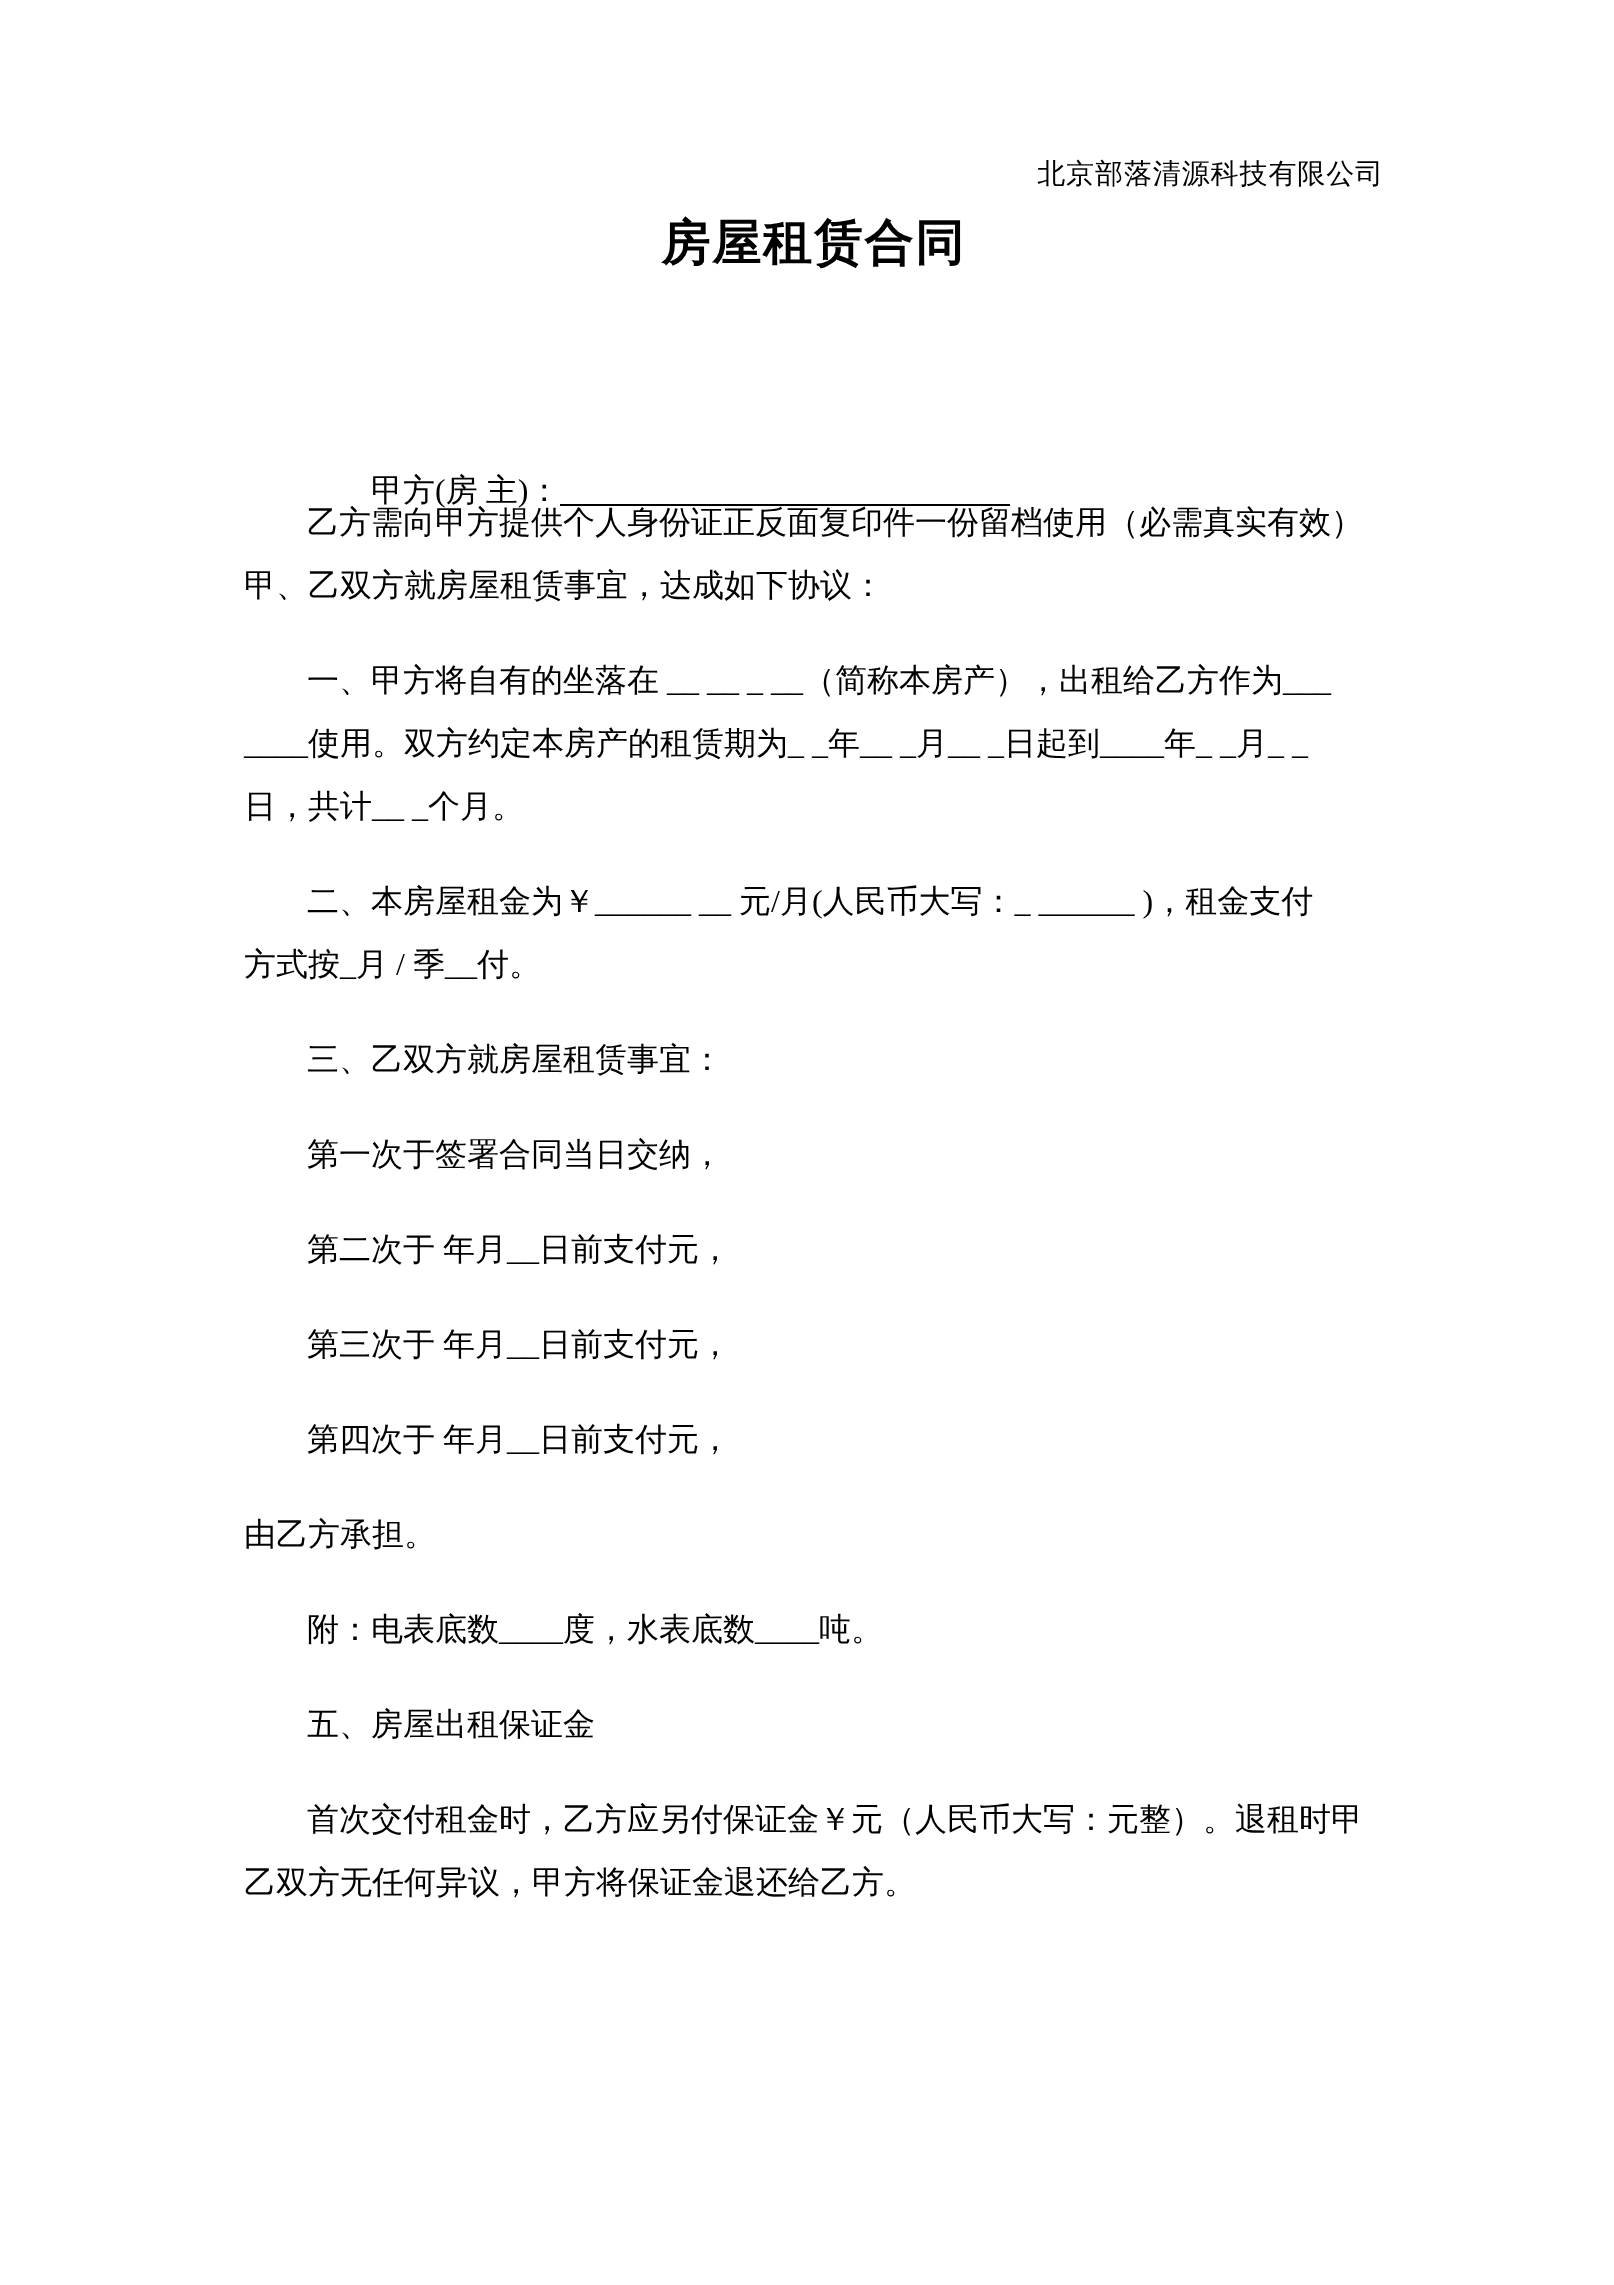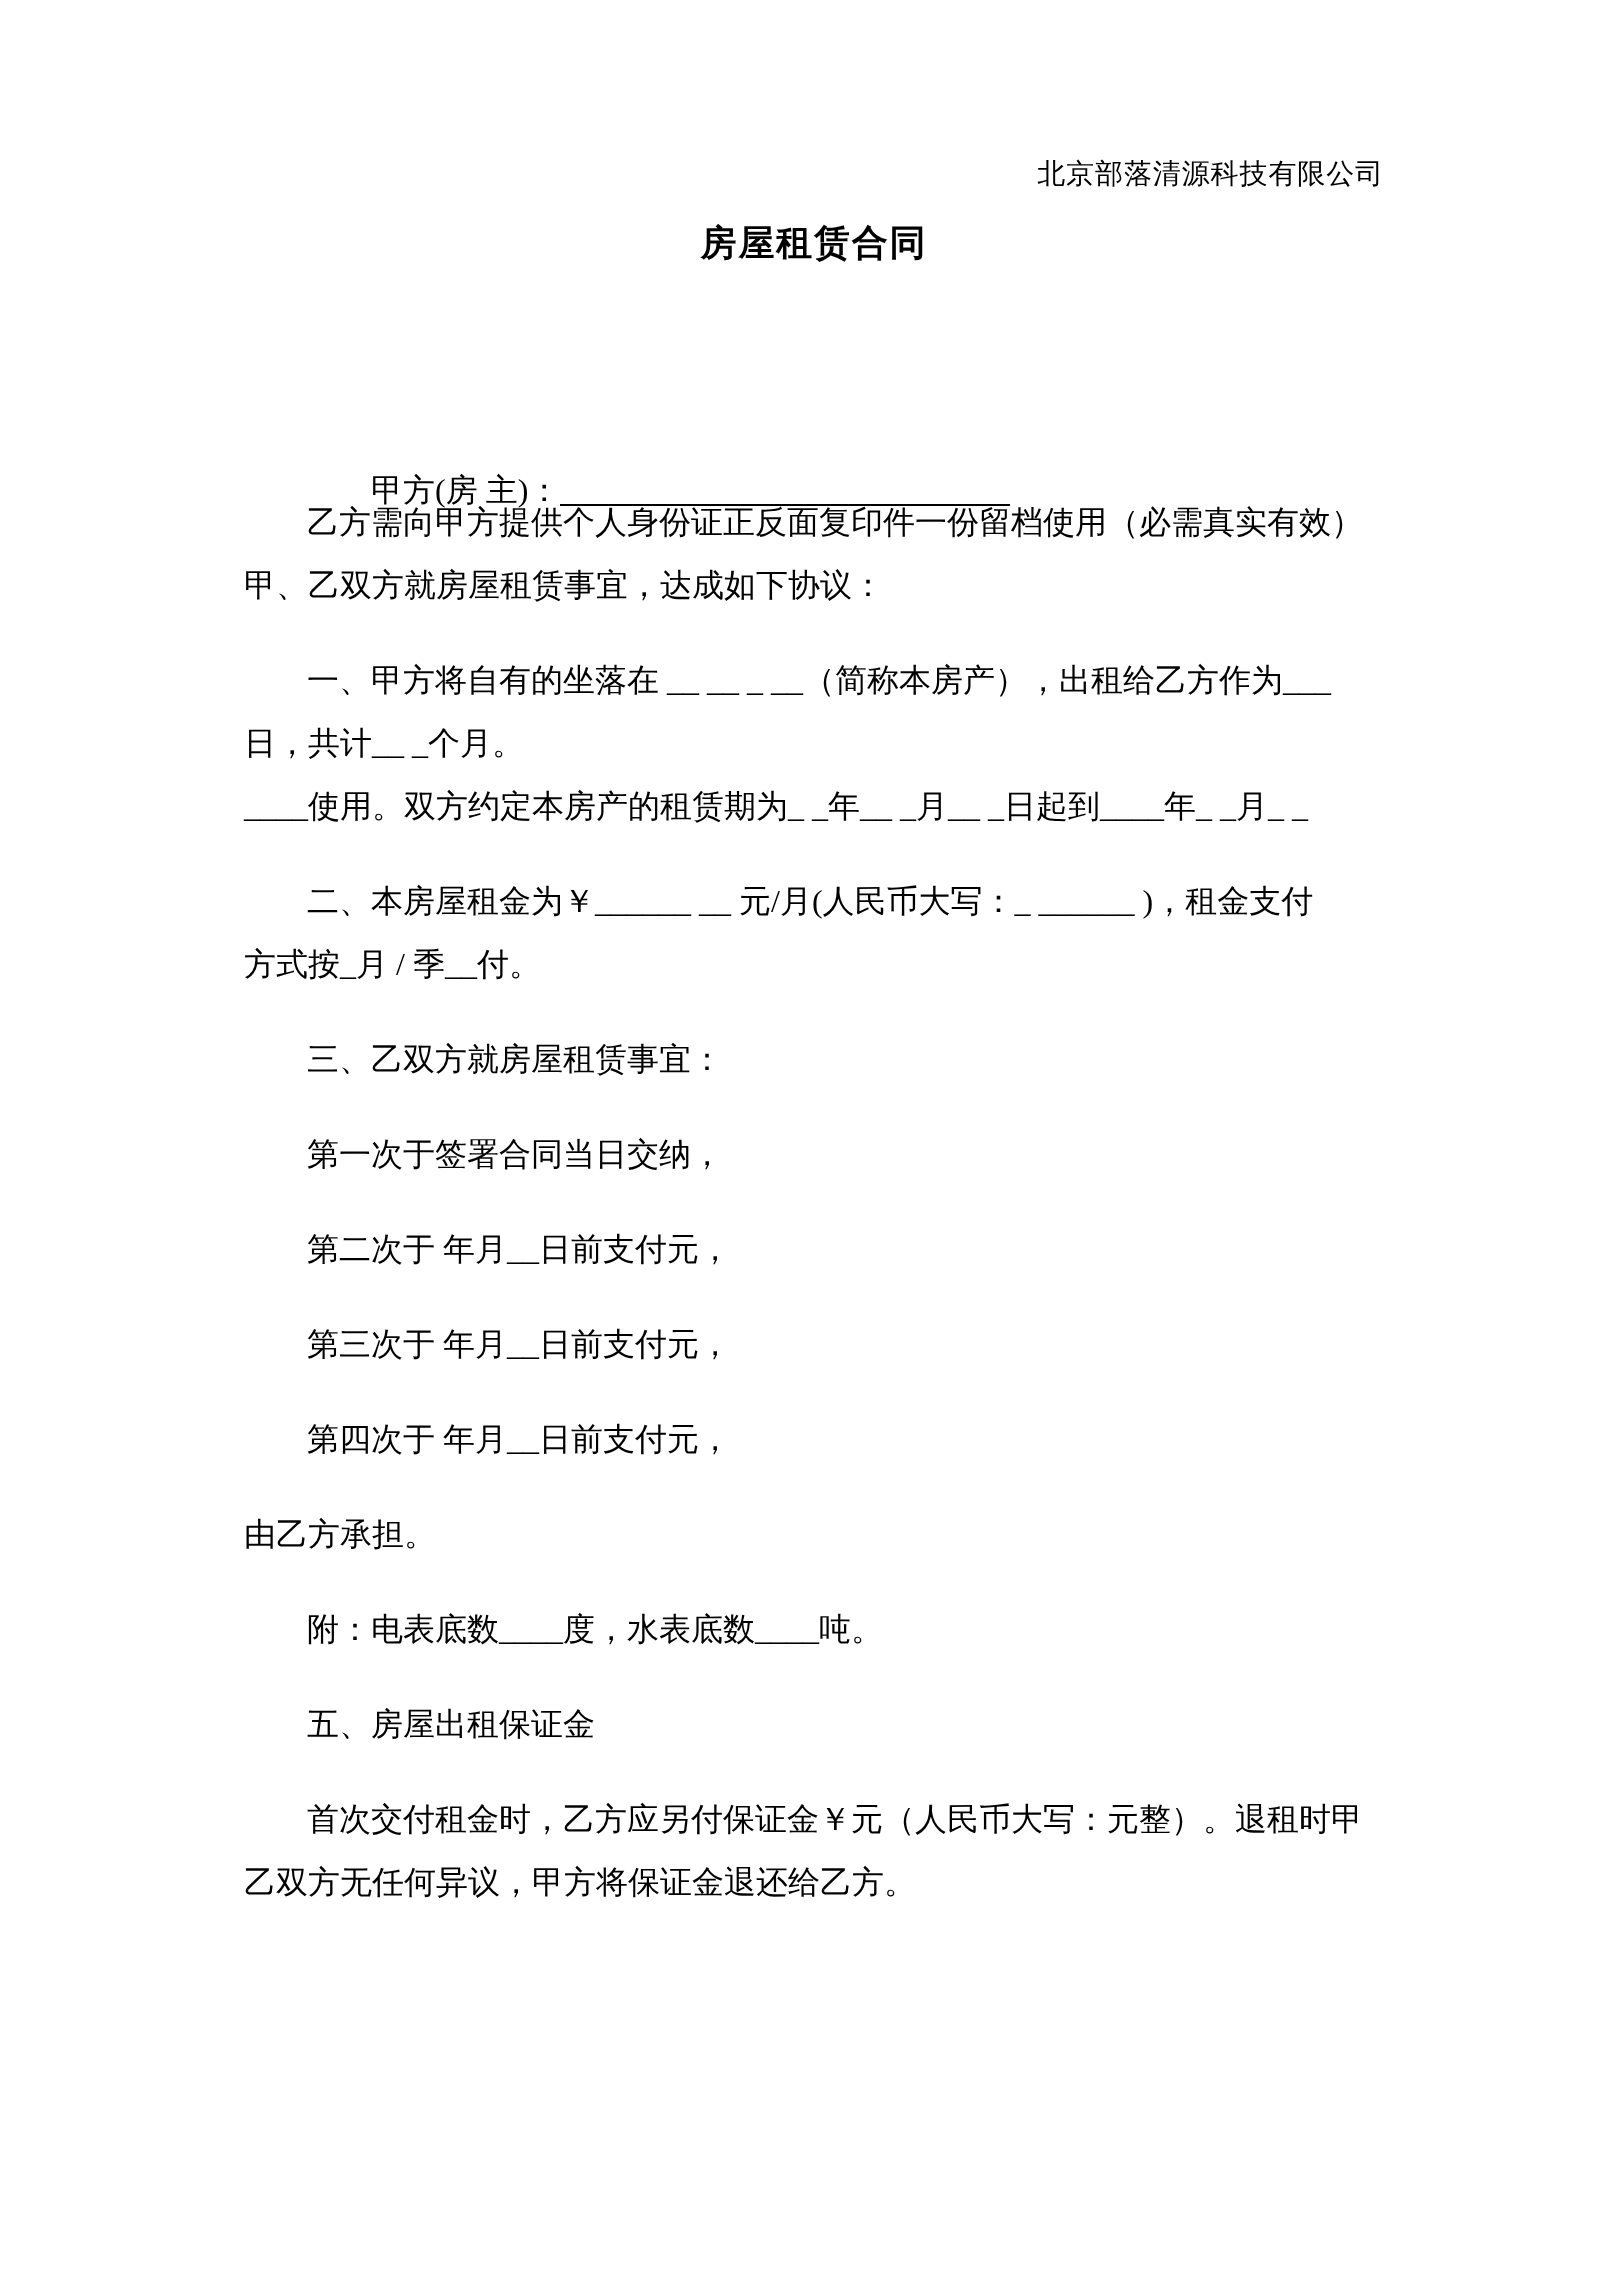--- a/index.html
+++ b/index.html
@@ -25,21 +25,21 @@
   .company-header {
     margin-top: 156px;
     line-height: 36px;
     font-size: 28px;
     text-align: right;
     letter-spacing: 0.9px;
   }
   .doc-title {
     margin-top: 14.5px;
     line-height: 72px;
-    font-size: 36px;
+    font-size: 49px;
     font-weight: bold;
     text-align: center;
     letter-spacing: 1.8px;
   }
   .body-text {
     margin-top: 117px;
     font-size: 32px;
   }
   .para {
     margin: 0 0 32px 0;
@@ -84,22 +84,22 @@
       </div>
 
 
       <div class="para">
         <div class="ln first">乙方需向甲方提供个人身份证正反面复印件一份留档使用（必需真实有效）</div>
         <div class="ln cont">甲、乙双方就房屋租赁事宜，达成如下协议：</div>
       </div>
 
       <div class="para">
         <div class="ln first">一、甲方将自有的坐落在 __ __ _ __（简称本房产），出租给乙方作为___</div>
+        <div class="ln cont">____使用。双方约定本房产的租赁期为_ _年__ _月__ _日起到____年_ _月_ _</div>
         <div class="ln cont">日，共计__ _个月。</div>
-        <div class="ln cont">____使用。双方约定本房产的租赁期为_ _年__ _月__ _日起到____年_ _月_ _</div>
       </div>
 
       <div class="para">
         <div class="ln first">二、本房屋租金为￥______ __ 元/月(人民币大写：_ ______ )，租金支付</div>
         <div class="ln cont">方式按_月 / 季__付。</div>
       </div>
 
       <div class="para">
         <div class="ln first">三、乙双方就房屋租赁事宜：</div>
       </div>

